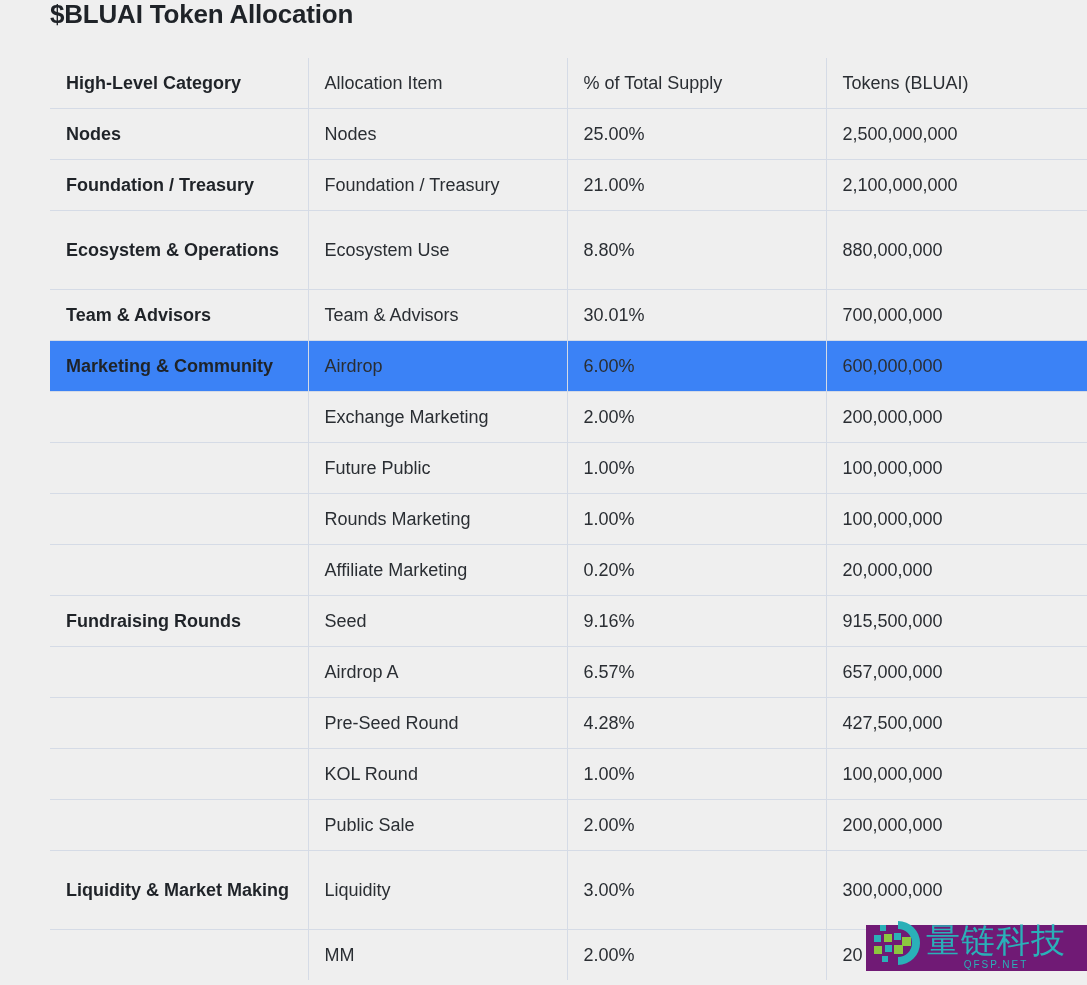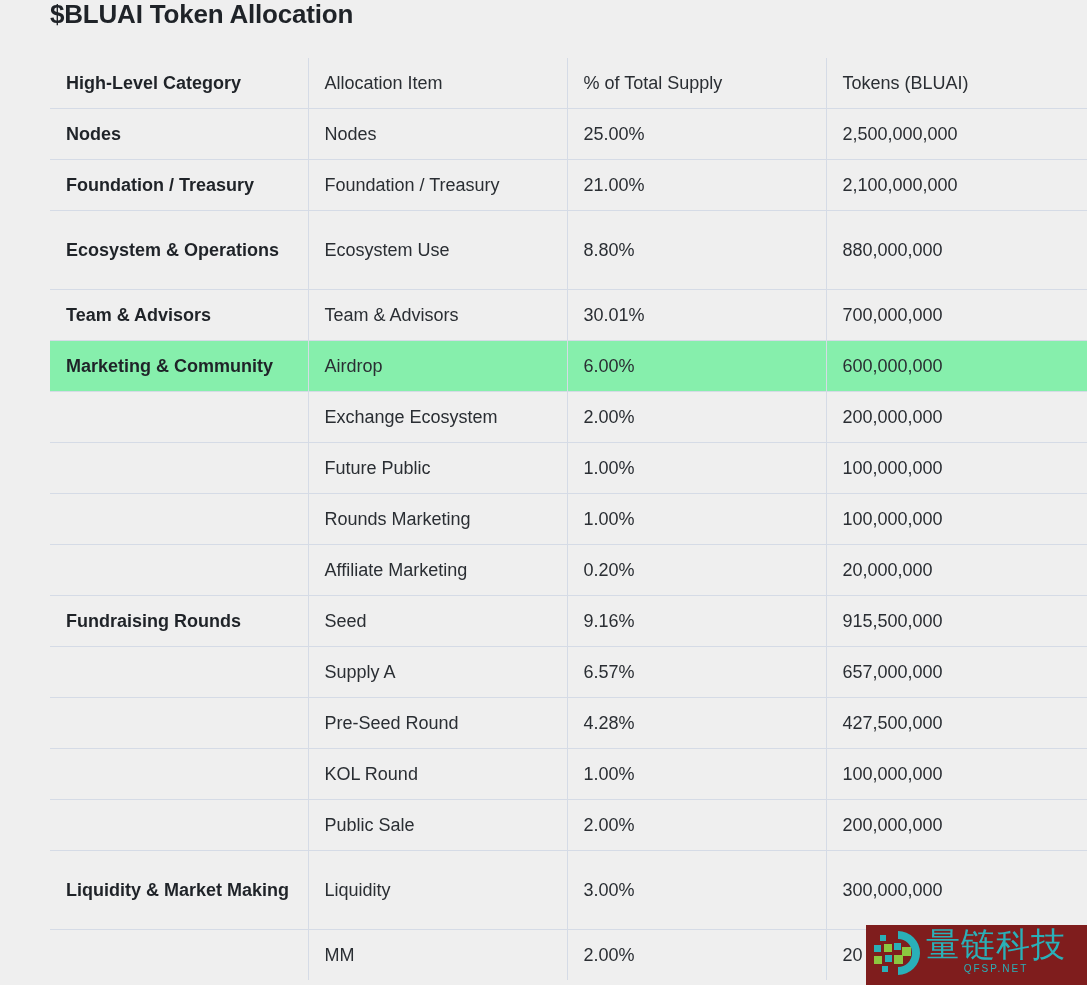--- a/index.html
+++ b/index.html
@@ -29,24 +29,24 @@
     border-bottom: 1px solid #d5dbe6;
     border-left: 1px solid #d5dbe6;
     font-weight: normal; color: #2a2e33;
   }
   td:first-child, th:first-child { border-left: none; }
   th { height: 50px; }
   td { height: 50px; }
   tr.tall td { height: 78px; }
   tr.last td { border-bottom: none; height: 50px; margin-left: 30px; }
   .cat { font-weight: bold; color: #1f2328; line-height: 28px; }
-  tr.hl td { background: #86efac; }
+  tr.hl td { background: #3b82f6; }
   .watermark {
-    position: absolute; left: 866px; top: 925px; width: 221px; height: 60px;
-    background: #7f1d1d; display: flex; align-items: flex-start;
+    position: absolute; left: 866px; top: 925px; width: 221px; height: 46px;
+    background: #701a75; display: flex; align-items: flex-end;
   }
   .wm-logo { width: 56px; height: 56px; position: relative; margin-left: 2px; }
   .wm-text { display: flex; flex-direction: column; align-items: center; margin-left: 2px; }
   .wm-cn { font-family: "DejaVu Sans", sans-serif; font-size: 34px; color: #2ab0b8; line-height: 38px; letter-spacing: 1px; }
   .wm-en { font-size: 10px; color: #2ab0b8; letter-spacing: 2px; line-height: 12px; }
 </style>
 </head>
 <body>
 
 <h1 class="title">$BLUAI Token Allocation</h1>
@@ -93,21 +93,21 @@
         <td>700,000,000</td>
       </tr>
       <tr class="hl">
         <td class="cat">Marketing &amp; Community</td>
         <td>Airdrop</td>
         <td>6.00%</td>
         <td>600,000,000</td>
       </tr>
       <tr>
         <td class="cat"></td>
-        <td>Exchange Ecosystem</td>
+        <td>Exchange Marketing</td>
         <td>2.00%</td>
         <td>200,000,000</td>
       </tr>
       <tr>
         <td class="cat"></td>
         <td>Future Public</td>
         <td>1.00%</td>
         <td>100,000,000</td>
       </tr>
       <tr>
@@ -123,21 +123,21 @@
         <td>20,000,000</td>
       </tr>
       <tr>
         <td class="cat">Fundraising Rounds</td>
         <td>Seed</td>
         <td>9.16%</td>
         <td>915,500,000</td>
       </tr>
       <tr>
         <td class="cat"></td>
-        <td>Supply A</td>
+        <td>Airdrop A</td>
         <td>6.57%</td>
         <td>657,000,000</td>
       </tr>
       <tr>
         <td class="cat"></td>
         <td>Pre-Seed Round</td>
         <td>4.28%</td>
         <td>427,500,000</td>
       </tr>
       <tr>

